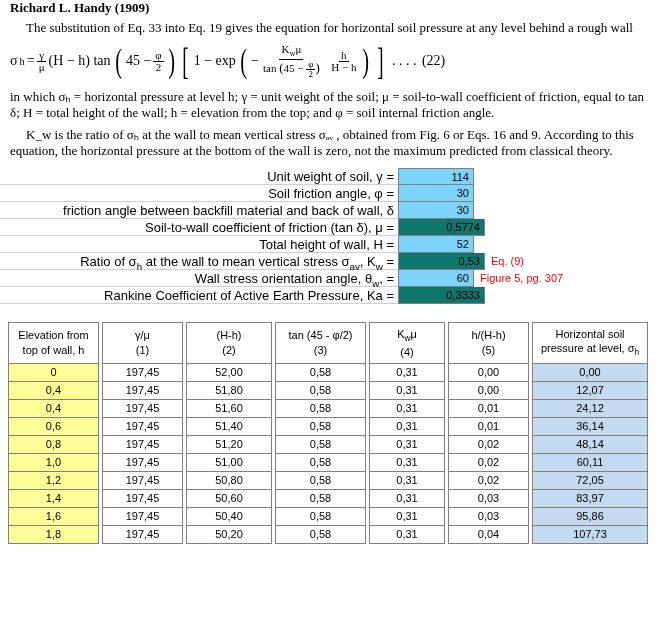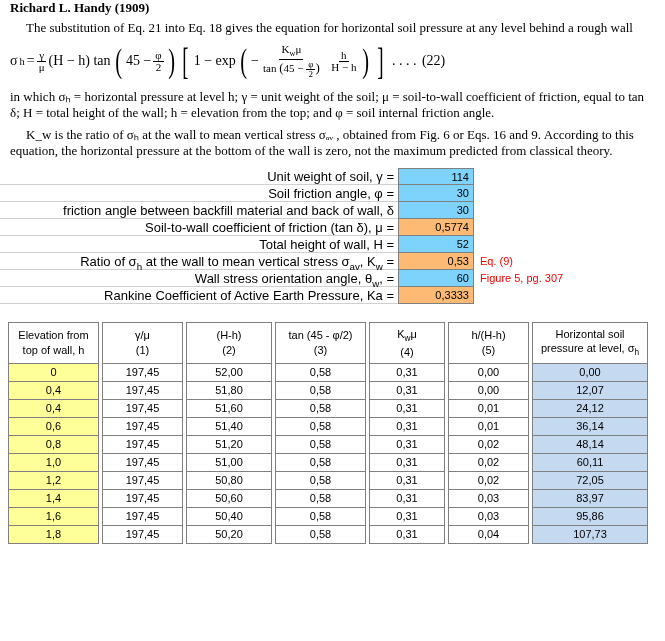--- a/index.html
+++ b/index.html
@@ -49,21 +49,22 @@
   .param-value {
     width: 70px;
     text-align: right;
     padding-right: 4px;
     background: #7dd3fc;
     border: 1px solid #808080;
     border-top: none;
     font-size: 11px;
   }
   .param-value.calc {
-    background: #fdba74;
+    background: #0f766e;
+    padding-left: 11px;
   }
   .param-value.first { border-top: 1px solid #808080; }
   .param-note {
     padding-left: 6px;
     color: #ff0000;
     font-size: 11px;
   }
   sub { font-size: 0.75em; }
 
   .table-wrap {
@@ -128,21 +129,21 @@
     display: inline-block;
     vertical-align: middle;
     transform: scaleX(0.5);
   }
 </style>
 </head>
 <body>
 
 <div class="truncated-header">Richard L. Handy (1909)</div>
 
-<div class="text-block indent">The substitution of Eq. 21 into Eq. 18 gives the equation for horizontal soil pressure at any level behind a rough wall</div>
+<div class="text-block indent">The substitution of Eq. 33 into Eq. 19 gives the equation for horizontal soil pressure at any level behind a rough wall</div>
 
 <div class="eq-img">
   <span class="eq-line">
     σ<sub>h</sub> =
     <span class="frac">
         <span class="num">γ</span>
         <span class="den">μ</span>
       </span>
     (H − h) tan
     <span class="big-paren">(</span>45 − <span class="frac">

